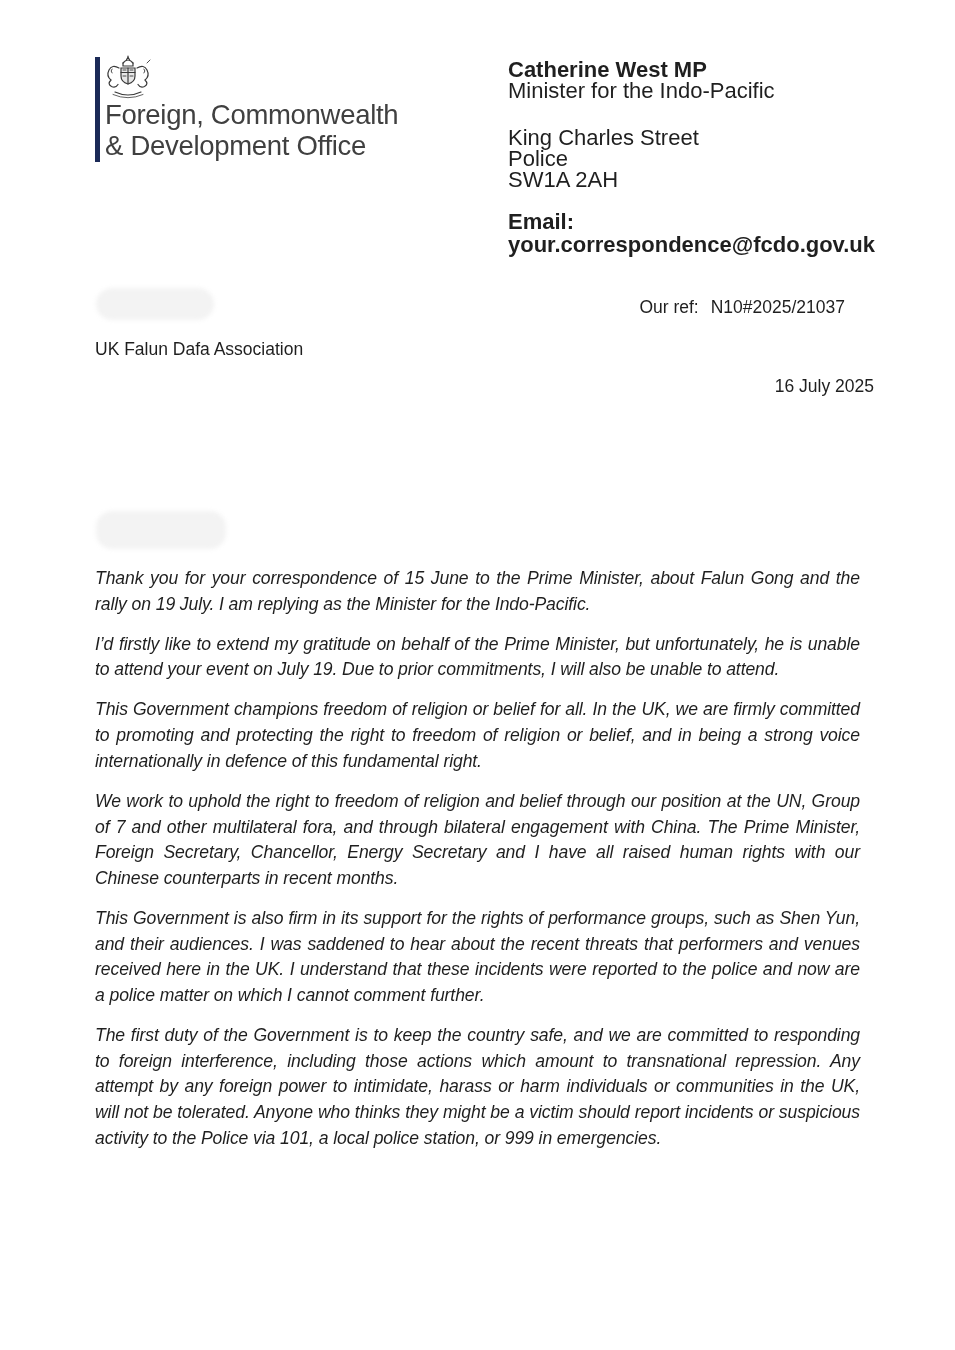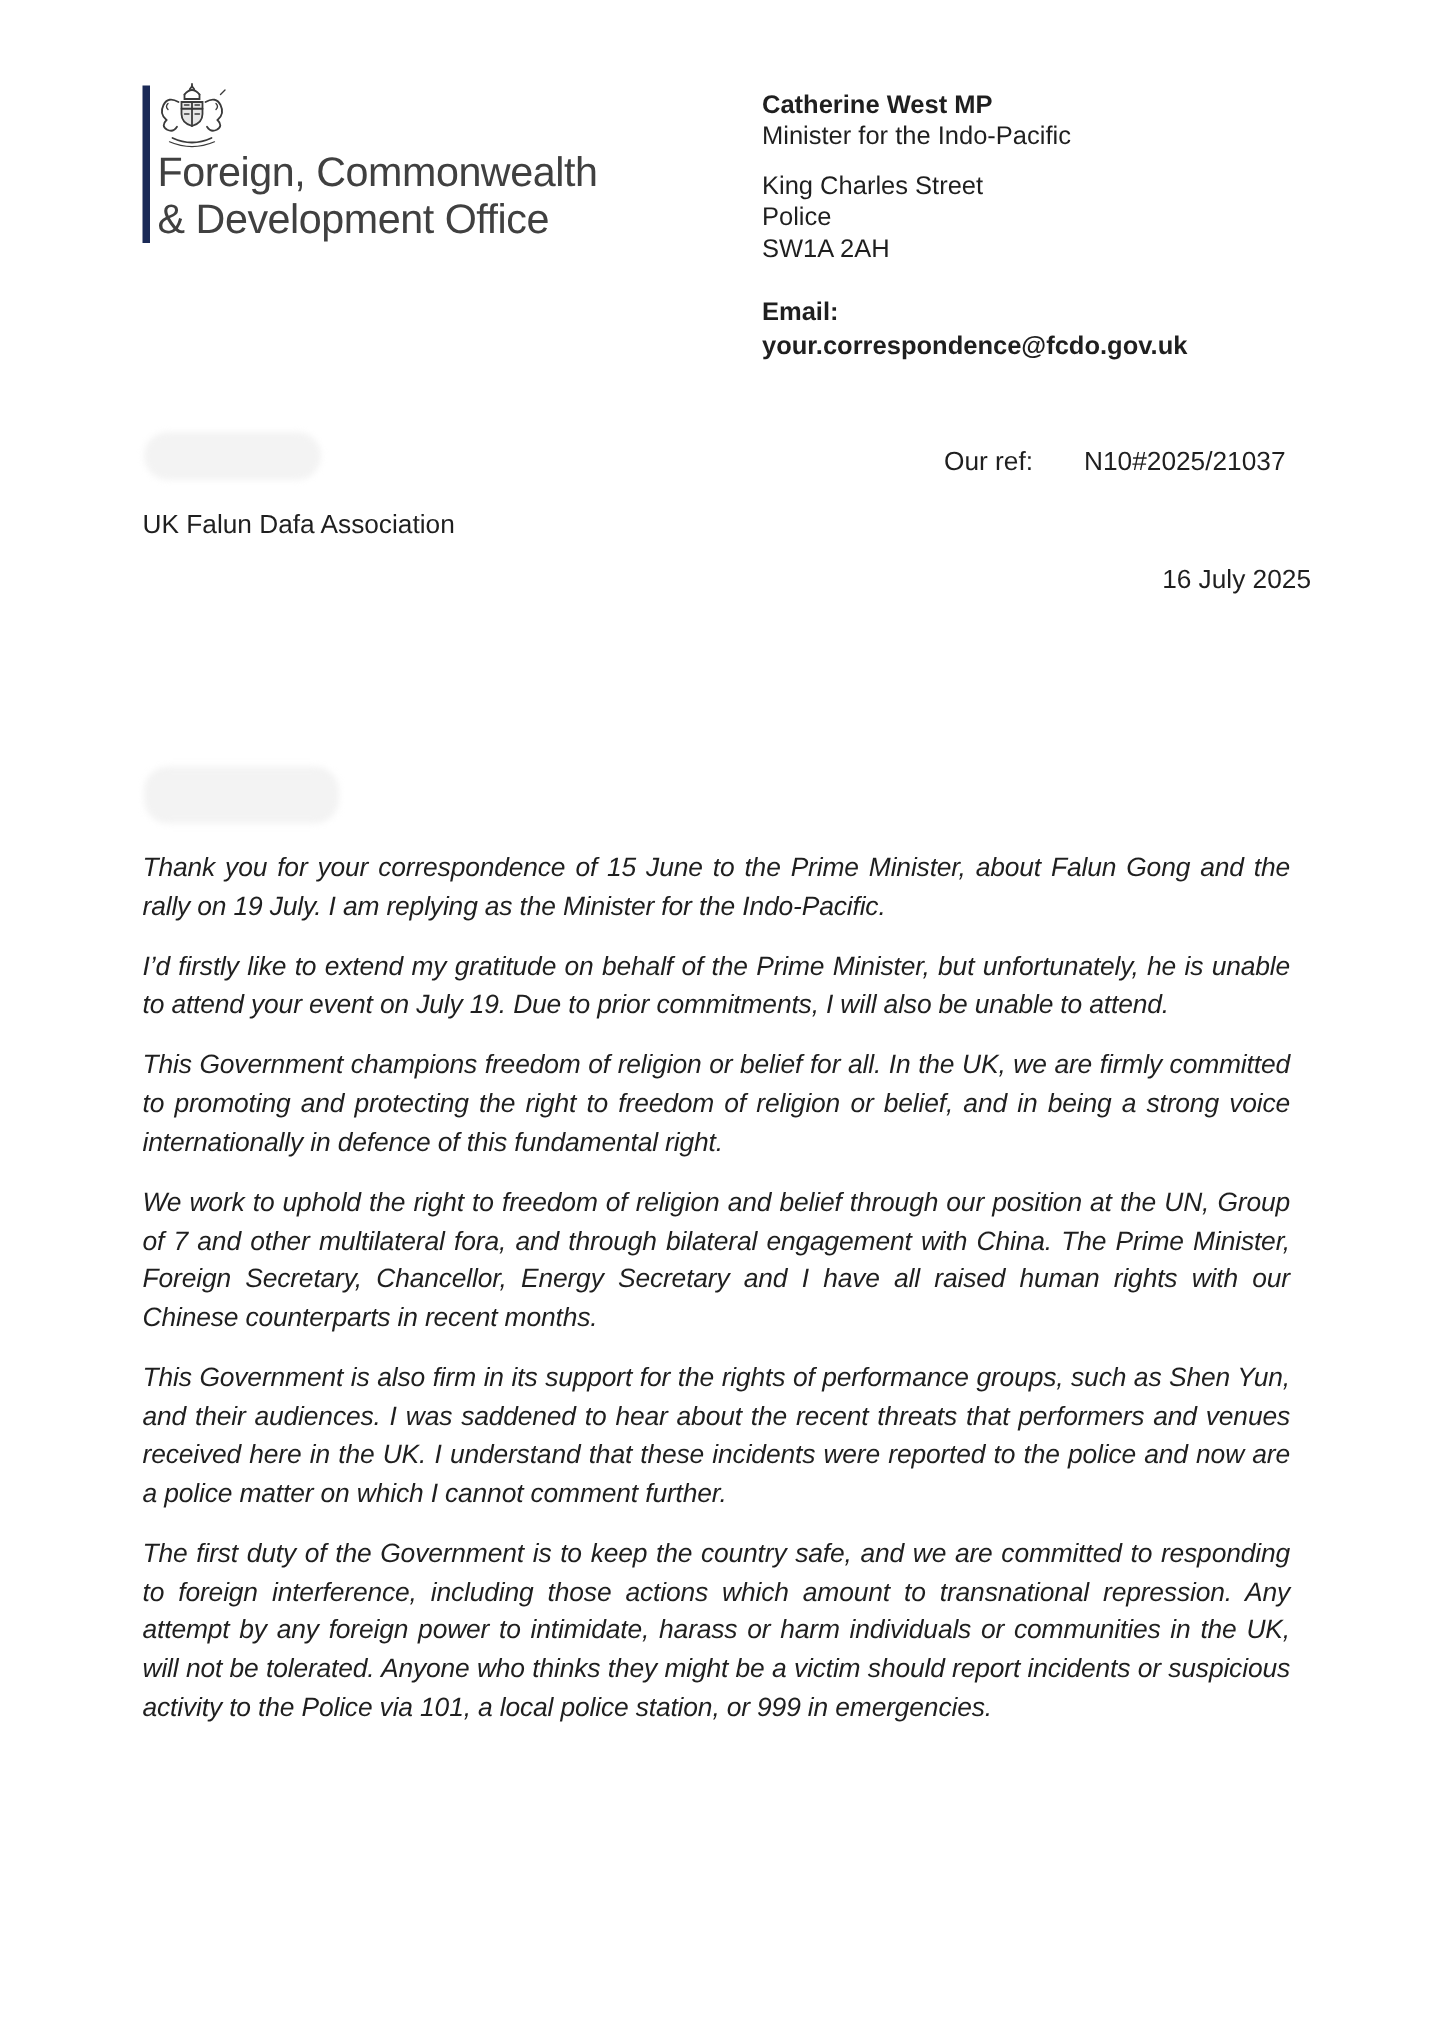--- a/index.html
+++ b/index.html
@@ -16,29 +16,29 @@
   .logo-bar{position:absolute;left:0;top:2px;width:5px;height:105px;background:#1b2a57;}
   .crest{position:absolute;left:9px;top:0;}
   .org-name{
     position:absolute;left:10px;top:44px;
     font-size:27.5px;line-height:31px;color:#404040;
     letter-spacing:-0.3px;white-space:nowrap;
   }
   
   .sender{
     position:absolute;left:508px;top:59px;
-    font-size:17px;line-height:21px;color:#1f1f1f;
+    font-size:22px;line-height:21px;color:#1f1f1f;
   }
   .sender-name{font-weight:bold;}
-  .sender-address{margin-top:12px;}
+  .sender-address{margin-top:26px;}
   .sender-email{margin-top:20px;font-weight:bold;line-height:23px;}
   
   .ref-row{
-    position:absolute;right:98px;top:297px;
-    font-size:17.5px;display:flex;gap:34px;
+    position:absolute;right:110px;top:297px;
+    font-size:17.5px;display:flex;gap:12px;
   }
   .recipient{position:absolute;left:95px;top:339px;font-size:17.5px;}
   .letter-date{position:absolute;right:81px;top:376px;font-size:17.5px;}
   
   .redaction{
     position:absolute;background:#f3f3f3;border-radius:16px;filter:blur(2px);
   }
   .redaction-1{left:96px;top:288px;width:118px;height:32px;}
   .redaction-2{left:96px;top:511px;width:130px;height:38px;}
   

